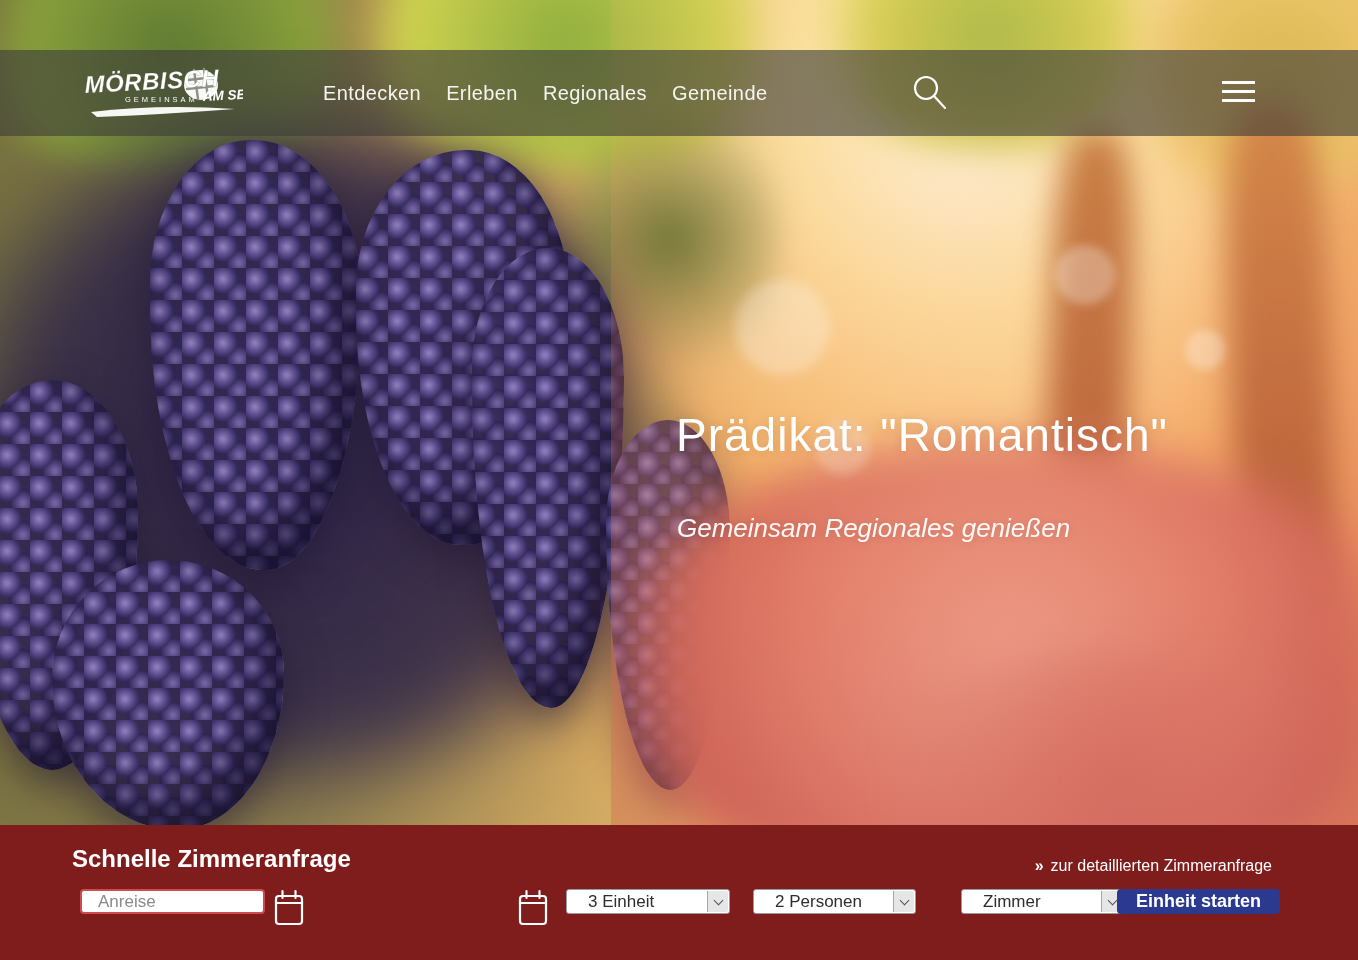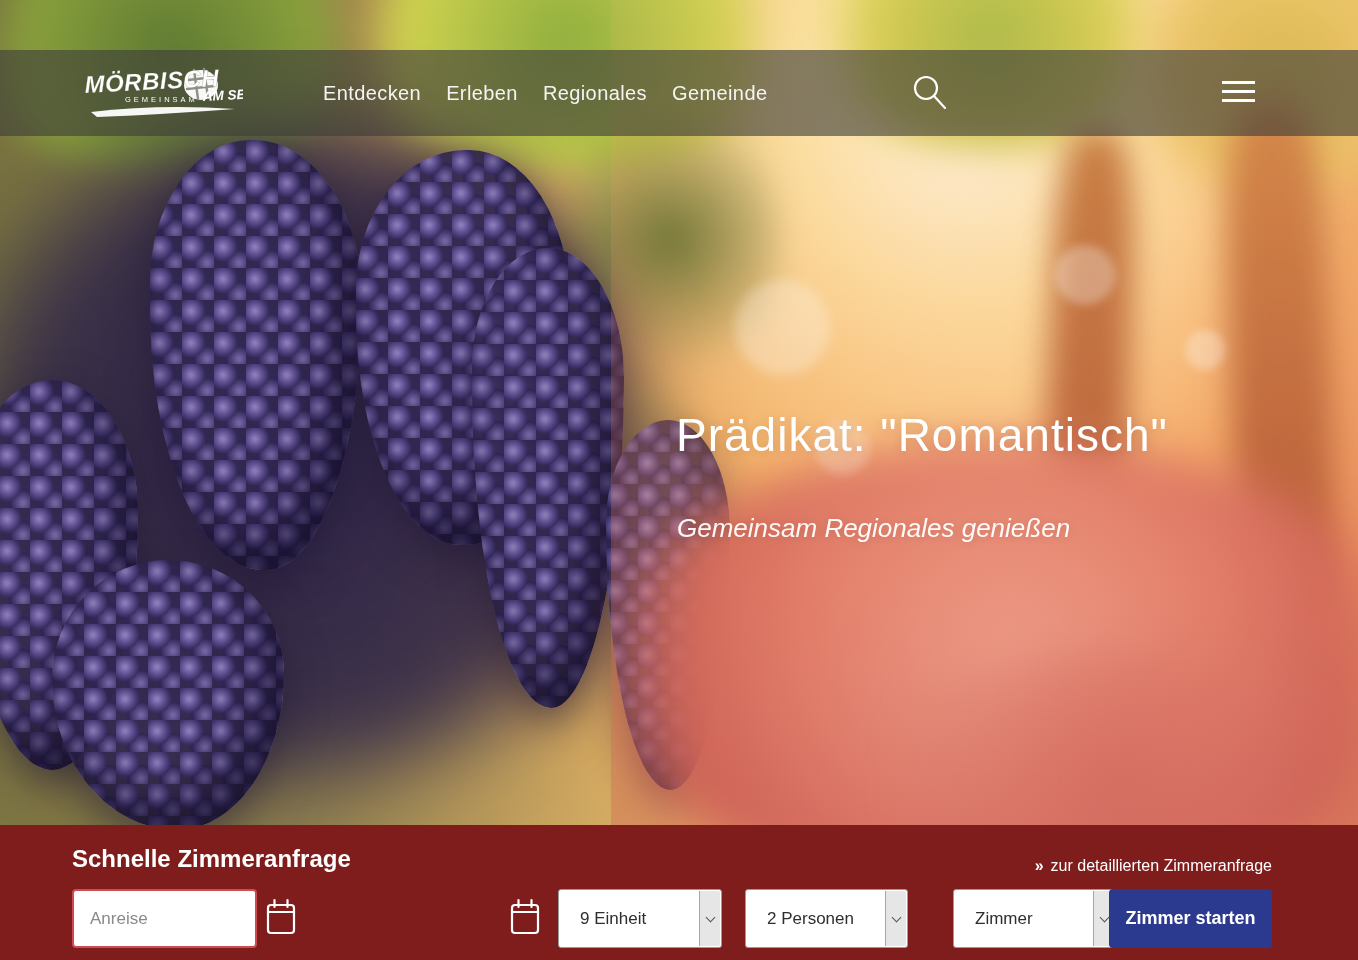--- a/index.html
+++ b/index.html
@@ -44,21 +44,21 @@
                 color:#fff; letter-spacing:1px; z-index:20; text-shadow:0 1px 10px rgba(80,40,20,.15); }
   .hero-sub   { position:absolute; left:677px; top:482px; font-size:26px; font-weight:300; font-style:italic;
                 color:rgba(255,255,255,.96); z-index:20; text-shadow:0 1px 8px rgba(80,40,20,.15);margin-top:31px; }
 
   
   .booking { position:absolute; left:0; top:825px; width:1358px; height:135px; background:#7f1d1d; z-index:40; }
   .booking-heading { position:absolute; left:72px; top:20px; font-size:24px; font-weight:700; color:#fff; }
   .detail-link { position:absolute; right:86px; top:32px; font-size:16px; color:#fff; text-decoration:none; cursor:pointer; }
   .detail-link .arrow { font-weight:700; margin-right:7px; }
 
-  .f { position:absolute; top:64px; height:59px; }
+  .f { position:absolute; top:64px; height:25px;margin-left:8px; }
   .date-input { border:2px solid #d04b50; border-radius:4px; background:#fff; width:185px;
                 padding:0 16px; font-size:17px; color:#444; font-family:"Liberation Sans",sans-serif; outline:none; }
   .date-input::placeholder { color:#8a8a8a; opacity:1; }
   .cal-btn { width:30px; background:transparent; border:none; cursor:pointer; padding:0; }
 
   .sel { background:#fff; border:1px solid #9a9a9a; border-radius:3px; width:164px; cursor:pointer; display:flex; align-items:center; }
   .sel-label { flex:1; padding-left:21px; font-size:17px; color:#2e2e2e; }
   .sel-arrow { width:21px; align-self:stretch; margin:1px; background:#e6e6e6; border-left:1px solid #a6a6a6;
                border-radius:0 2px 2px 0; display:flex; align-items:center; justify-content:center; }
   .chev { width:7px; height:7px; border-right:1.6px solid #555; border-bottom:1.6px solid #555;
@@ -169,36 +169,36 @@
     <button class="f cal-btn" style="left:510px;">
       <svg width="30" height="38" viewBox="0 0 30 38" fill="none" stroke="#ffffff" stroke-width="2.2" stroke-linecap="round">
         <rect x="2" y="7" width="26" height="28" rx="3"></rect>
         <line x1="2" y1="14" x2="28" y2="14"></line>
         <line x1="8.5" y1="2" x2="8.5" y2="9"></line>
         <line x1="21.5" y1="2" x2="21.5" y2="9"></line>
       </svg>
     </button>
 
     <div class="f sel" style="left:558px;">
-      <span class="sel-label">9 Einheit</span>
+      <span class="sel-label">3 Einheit</span>
       <span class="sel-arrow">
           <span class="chev"></span>
         </span>
     </div>
 
     <div class="f sel" style="left:745px; width:163px;">
       <span class="sel-label">2 Personen</span>
       <span class="sel-arrow">
           <span class="chev"></span>
         </span>
     </div>
 
     <div class="f sel" style="left:953px; width:163px;gap:30px;">
       <span class="sel-label">Zimmer</span>
       <span class="sel-arrow">
           <span class="chev"></span>
         </span>
     </div>
 
-    <button class="f submit-btn" style="left:1109px;">Zimmer starten</button>
+    <button class="f submit-btn" style="left:1109px;">Einheit starten</button>
   </section>
 
 </div>
 
 </body></html>

